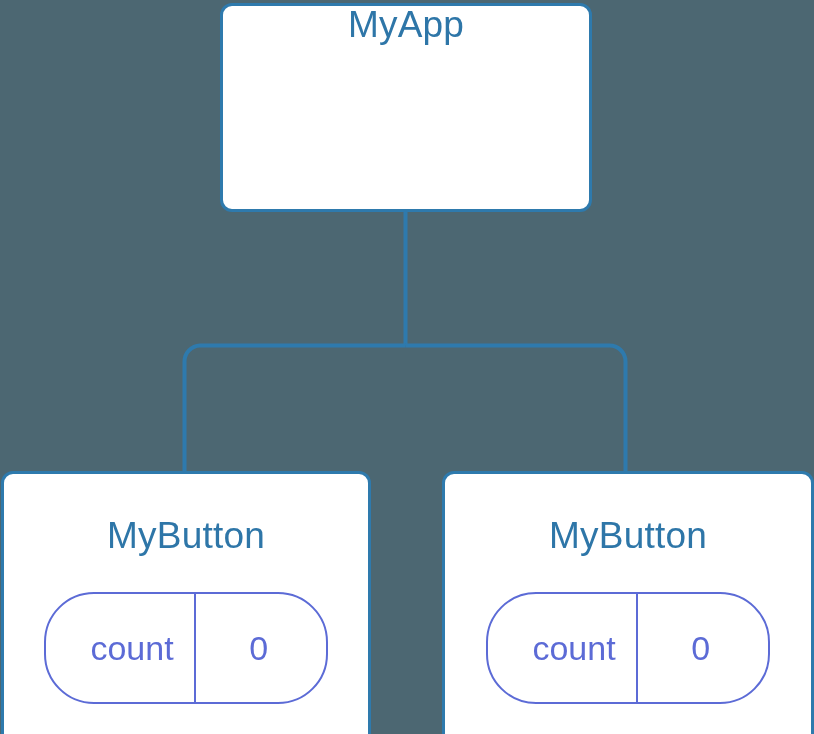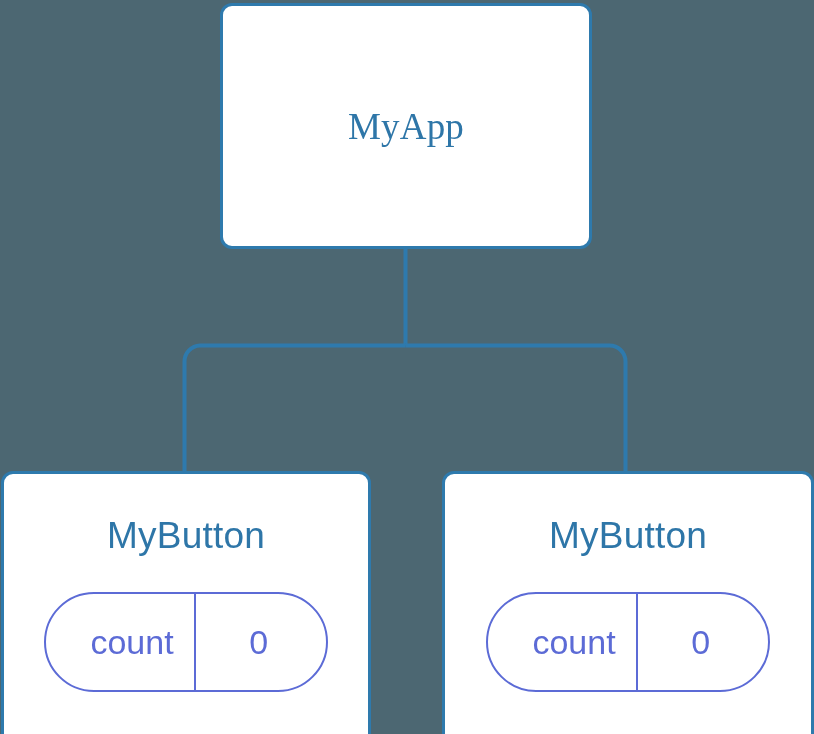--- a/index.html
+++ b/index.html
@@ -39,23 +39,21 @@
     border-radius: 12px;
     box-sizing: border-box;
     display: flex;
     flex-direction: column;
     align-items: center;
   }
   .node-root {
     left: 220px;
     top: 3px;
     width: 372px;
-    height: 246px;
-    justify-content: center;
-    font-family: Liberation Serif, serif;
+    height: 209px;
   }
   .node-child-left {
     left: 1px;
     top: 471px;
     width: 370px;
     height: 275px;
     padding-top: 43px;
   }
   .node-child-right {
     left: 442px;
@@ -70,21 +68,21 @@
     font-size: 37px;
     font-weight: 400;
     letter-spacing: 0.2px;
     line-height: 1;
     white-space: nowrap;
   }
 
   
   .pill {
     margin-top: 38px;
-    height: 100px;
+    height: 112px;
     border: 2px solid #5c6bd6;
     border-radius: 50px;
     background: #ffffff;
     box-sizing: border-box;
     display: flex;
     align-items: stretch;
   }
   .pill-key {
     display: flex;
     align-items: center;

